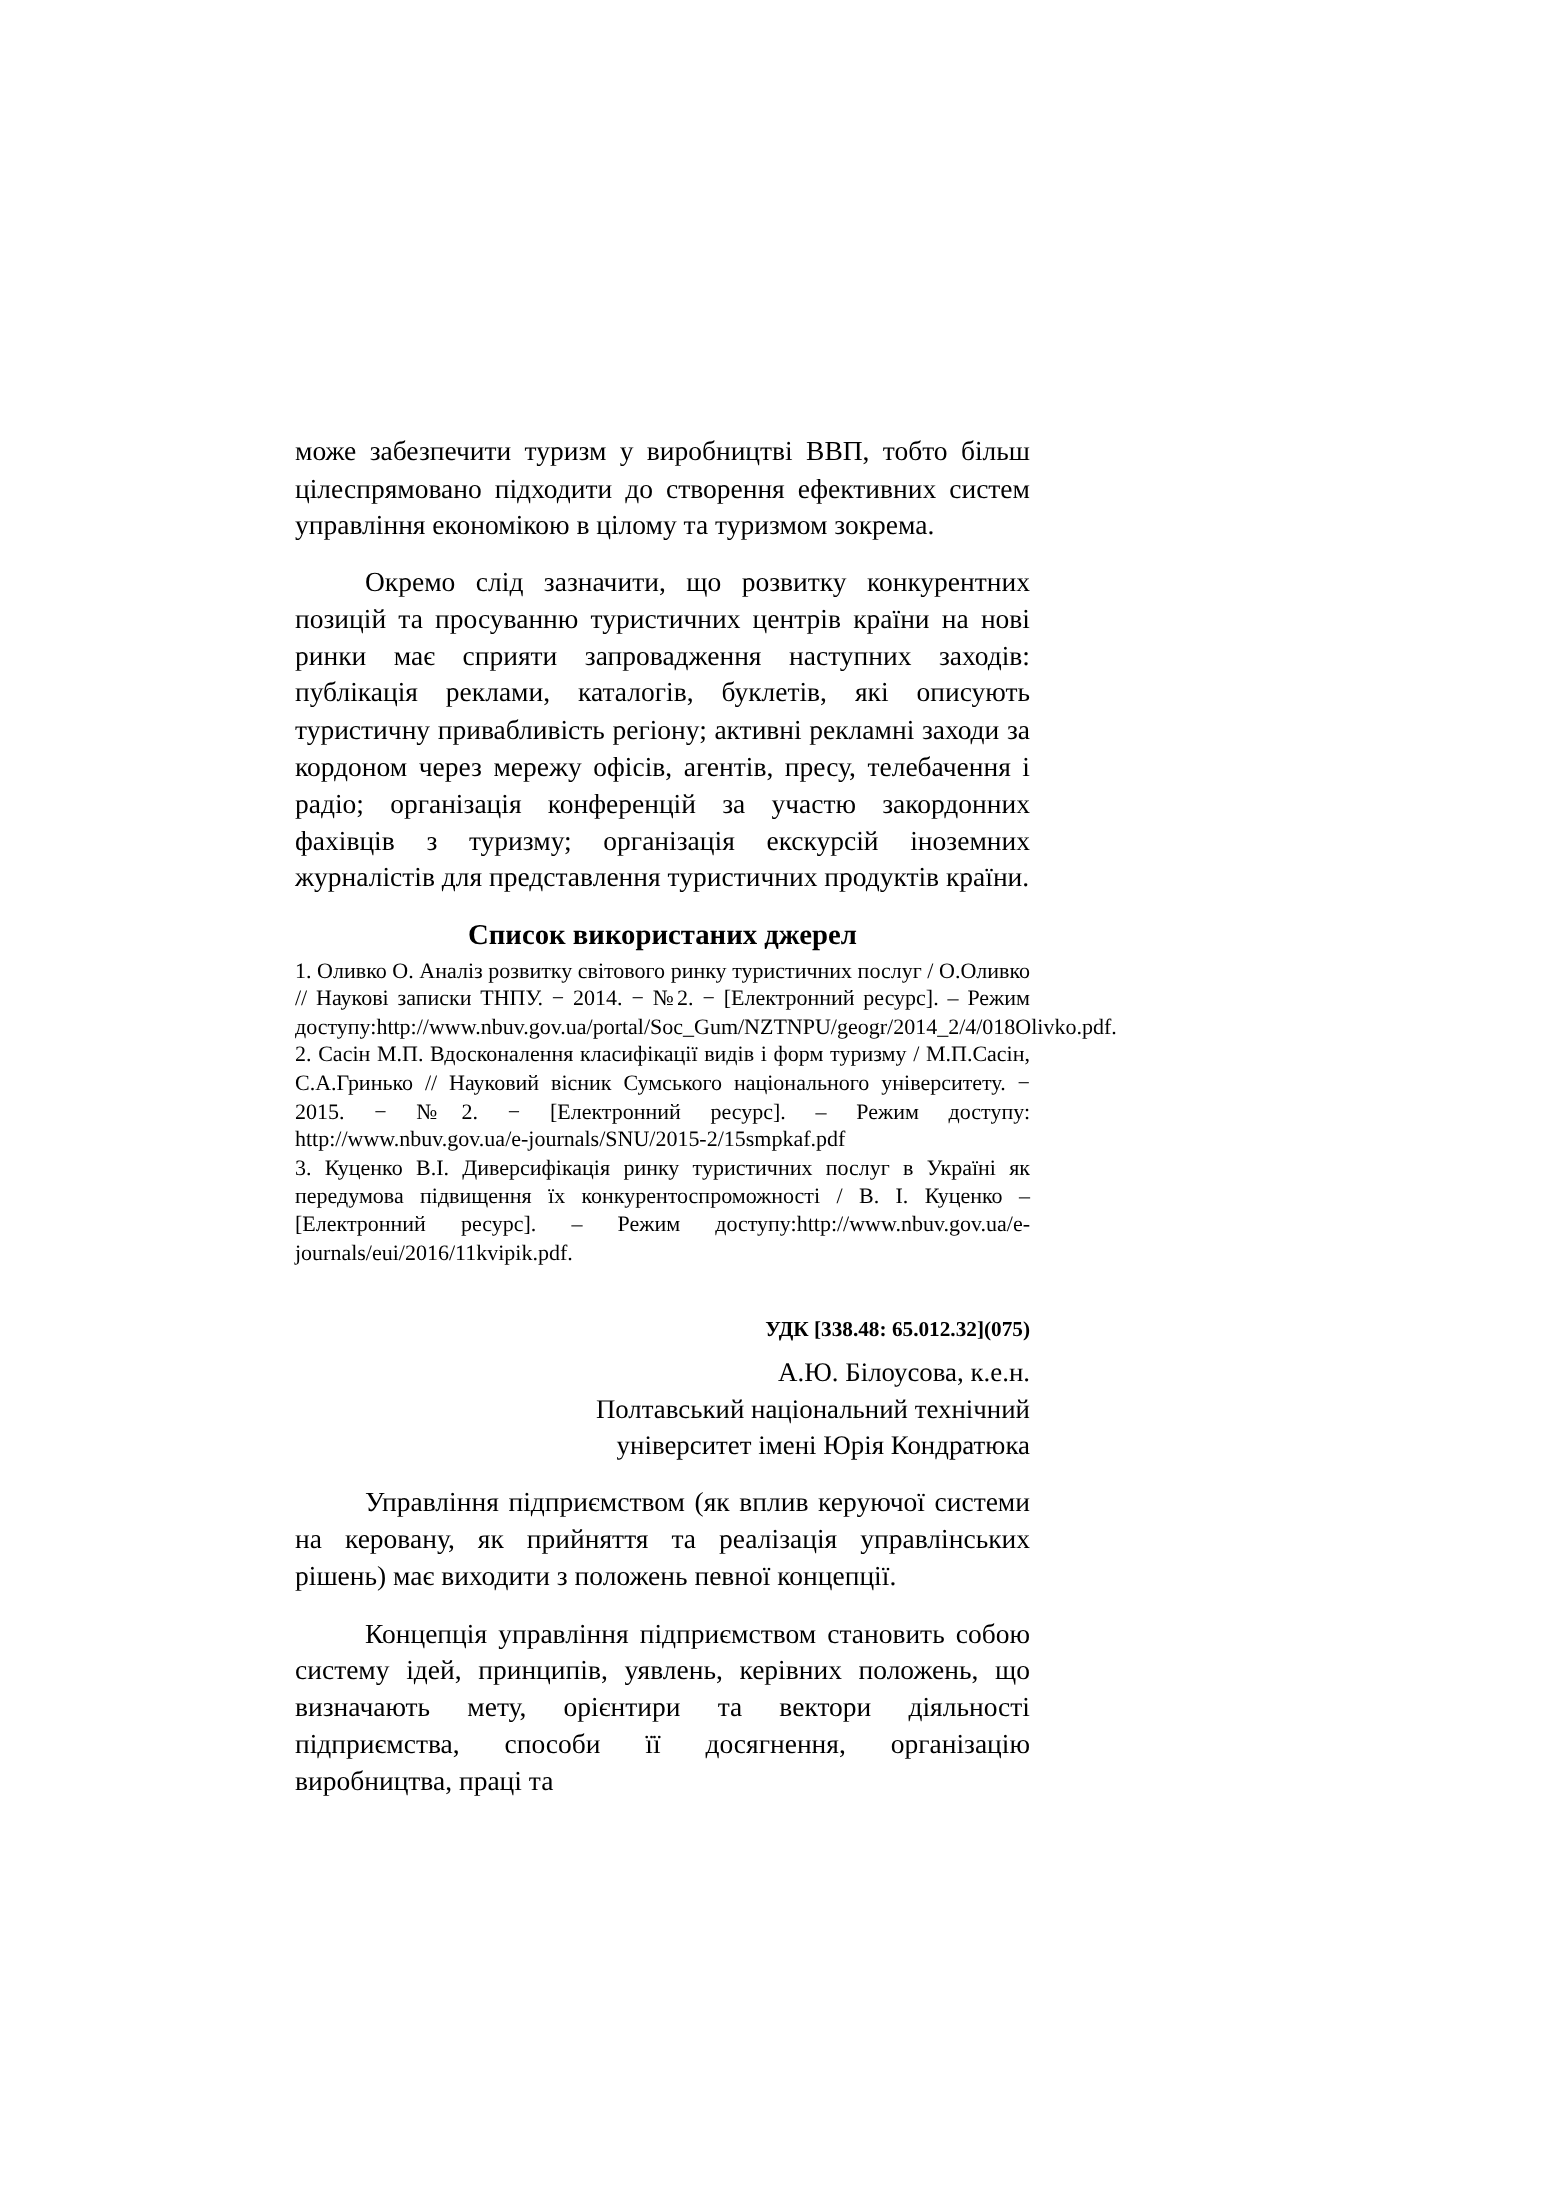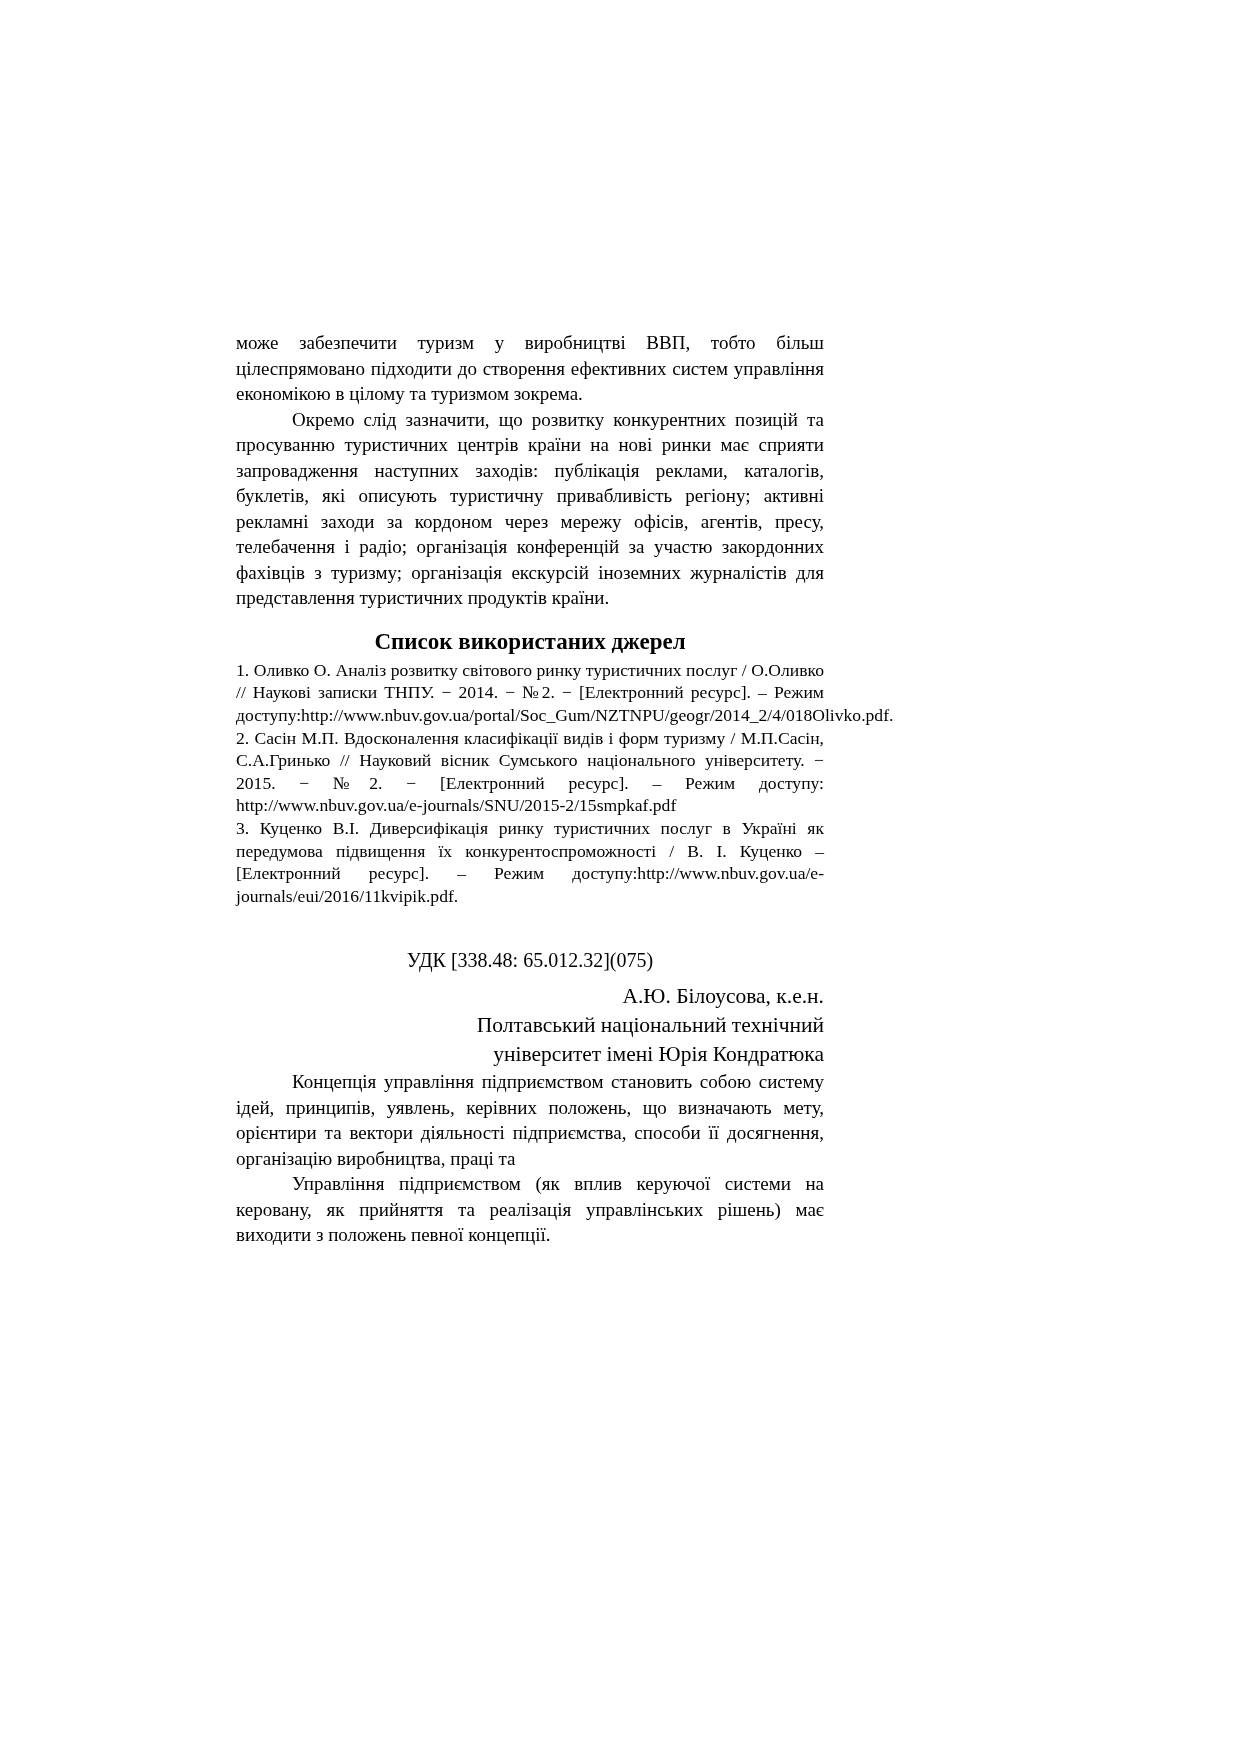--- a/index.html
+++ b/index.html
@@ -26,49 +26,50 @@
     position: absolute;
     left: 236px;
     top: 330px;
     width: 588px;
   }
   p {
     margin: 0;
     padding: 0;
   }
   .body-par {
-    font-size: 19px;
+    font-size: 22px;
     line-height: 1.345;
     text-align: justify;
     text-indent: 0;
     text-justify: inter-word;
     hyphens: none;
+    margin-top: 16px;
   }
   .body-par.indented {
     text-indent: 56px;
   }
   .refs-heading {
     font-size: 23px;
     font-weight: bold;
     text-align: center;
     margin-top: 17px;
     margin-bottom: 2px;
     line-height: 1.25;
   }
   .ref-item {
     font-size: 17.6px;
     line-height: 1.285;
     text-align: justify;
     text-justify: inter-word;
     word-spacing: 0px;
   }
   .udk {
-    font-size: 20px;
-    font-weight: normal;
-    text-align: center;
+    font-size: 17px;
+    font-weight: bold;
+    text-align: right;
     margin-top: 40px;
     line-height: 1.35;
   }
   .author-block {
     font-size: 21.5px;
     text-align: right;
     line-height: 1.345;
     margin-top: 8px;
   }
   .article-title {
@@ -108,20 +109,20 @@
 
     <p class="udk">УДК [338.48: 65.012.32](075)</p>
 
     <div class="author-block">
       <p>А.Ю. Білоусова, к.е.н.</p>
       <p>Полтавський національний технічний</p>
       <p>університет імені Юрія Кондратюка</p>
     </div>
 
 
+    <p class="body-par indented">Управління підприємством (як вплив керуючої системи на керовану, як прийняття та реалізація управлінських рішень) має виходити з положень певної концепції.</p>
+
     <p class="body-par indented">Концепція управління підприємством становить собою систему ідей, принципів, уявлень, керівних положень, що визначають мету, орієнтири та вектори діяльності підприємства, способи її досягнення, організацію виробництва, праці та</p>
-
-    <p class="body-par indented">Управління підприємством (як вплив керуючої системи на керовану, як прийняття та реалізація управлінських рішень) має виходити з положень певної концепції.</p>
 
   </div>
 
 
 </div>
 
 </body></html>

